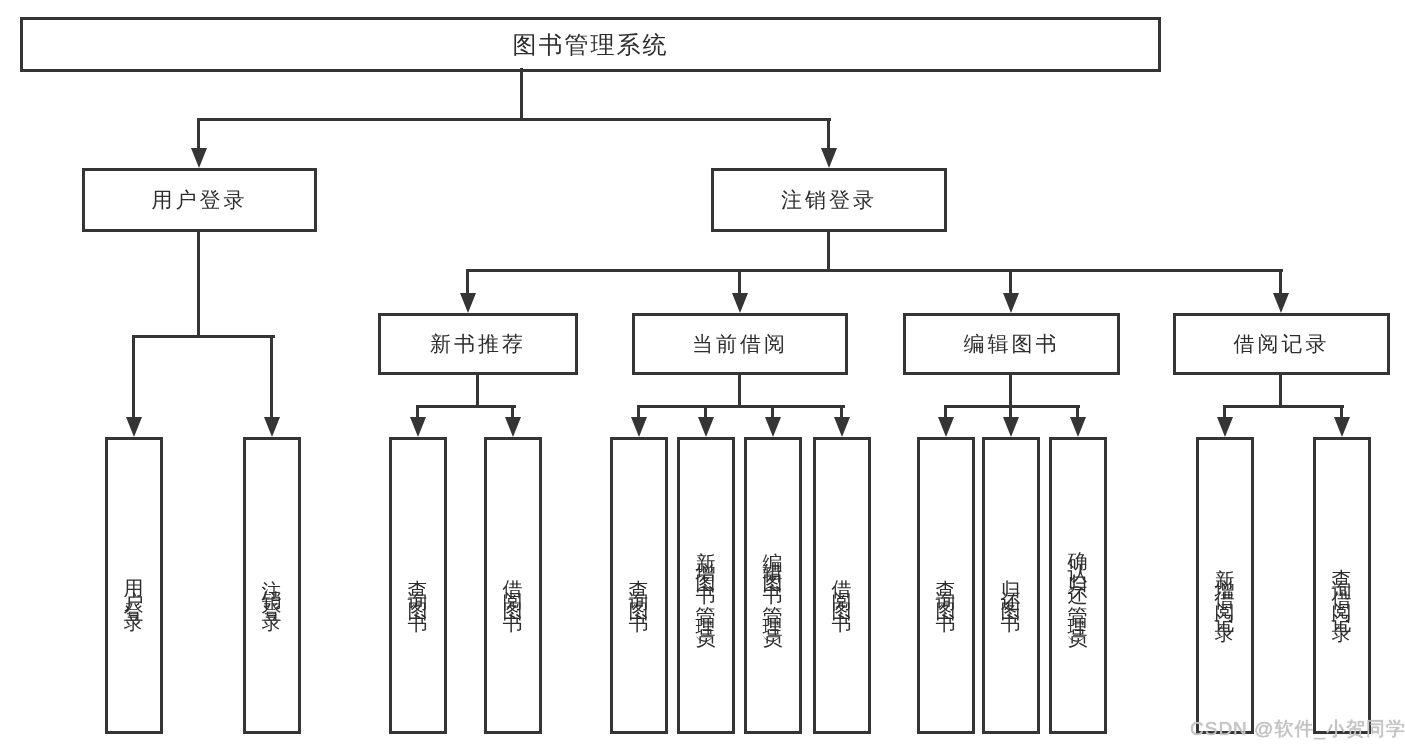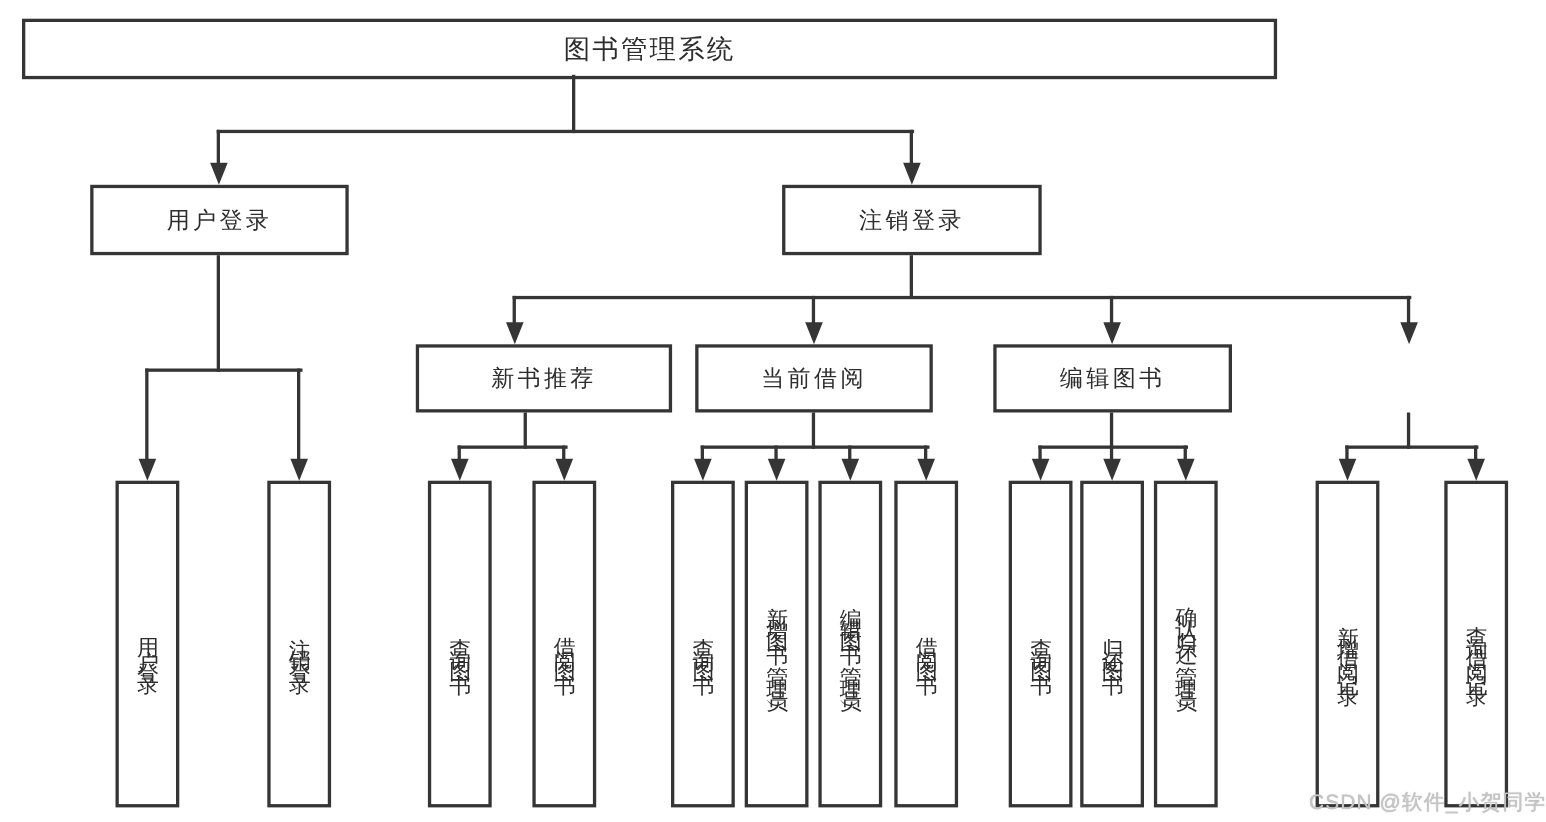--- a/index.html
+++ b/index.html
@@ -44,23 +44,24 @@
 </head>
 <body>
 
 <div class="canvas">
 
   <div class="b" style="left:20px;top:17px;width:1141px;height:55px;font-size:24px;letter-spacing:2px">图书管理系统</div>
 
   <div class="b" style="left:82px;top:168px;width:235px;height:64px">用户登录</div>
   <div class="b" style="left:711px;top:168px;width:236px;height:64px">注销登录</div>
 
-  <div class="b" style="left:378px;top:313px;width:233px;height:62px">新书推荐</div>
+  <div class="b" style="left:378px;top:313px;width:200px;height:62px">新书推荐</div>
   <div class="b" style="left:632px;top:313px;width:216px;height:62px">当前借阅</div>
   <div class="b" style="left:903px;top:313px;width:217px;height:62px">编辑图书</div>
+  <div class="b" style="left:1173px;top:313px;width:217px;height:62px">借阅记录</div>
 
   <div class="leaf" style="left:105px">
       <span class="vt">用户登录</span>
     </div>
   <div class="leaf" style="left:243px">
       <span class="vt">注销登录</span>
     </div>
 
   <div class="leaf" style="left:389px">
       <span class="vt">查询图书</span>

